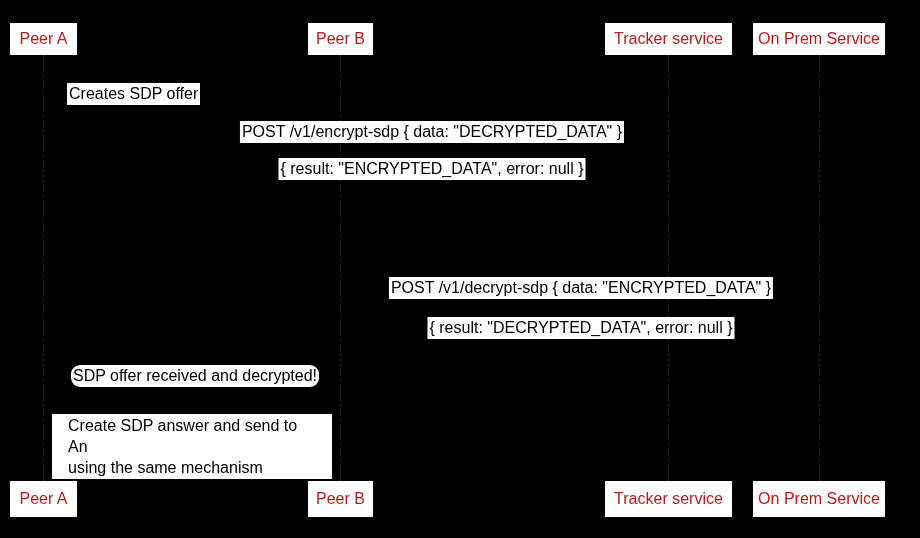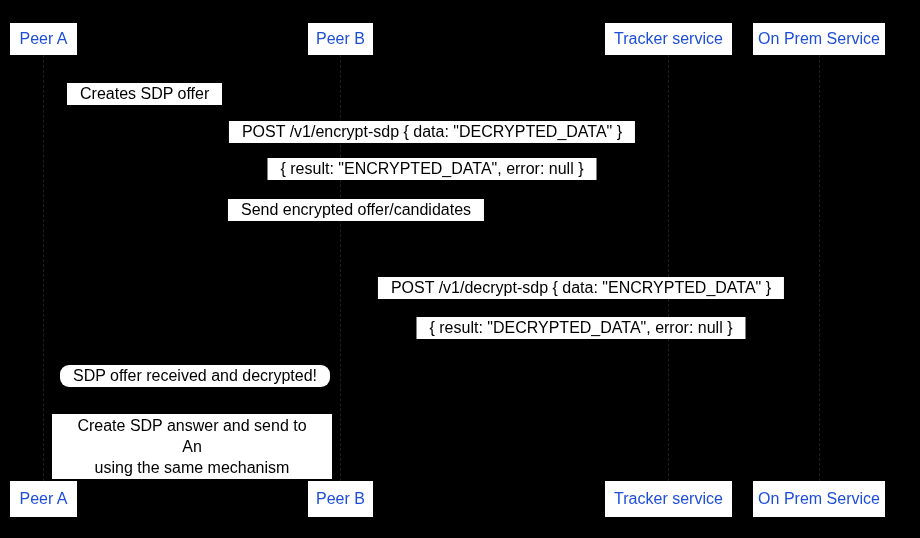--- a/index.html
+++ b/index.html
@@ -11,54 +11,53 @@
     position: relative;
     width: 920px;
     height: 538px;
     background: #000000;
     overflow: hidden;
     font-family: "Liberation Sans", sans-serif;
   }
   .actor-box {
     position: absolute;
     background: #ffffff;
-    color: #1d4ed8;
+    color: #b91c1c;
     display: flex;
     align-items: center;
     justify-content: center;
     font-size: 16px;
     white-space: nowrap;
     box-sizing: border-box;
   }
   .lifeline {
     position: absolute;
     width: 0;
     border-left: 1px dashed #1f1f1f;
   }
   .msg-label {
     position: absolute;
     background: #ffffff;
     color: #000000;
     font-size: 16px;
     line-height: 22px;
-    padding: 0 13px;
+    padding: 0 2px;
     white-space: nowrap;
   }
   .msg-label.centered {
     transform: translateX(-50%);
     text-align: right;
   }
   .note-block {
     position: absolute;
     background: #ffffff;
     color: #000000;
     font-size: 16px;
     line-height: 21px;
     padding: 1px 16px;
-    text-align: center;
     white-space: pre-line;
     transform: translateX(-50%);
   }
 </style>
 </head>
 <body>
 
 <div class="canvas">
 
   <div class="lifeline" style="left:43px; top:55px; height:426px;"></div>
@@ -67,21 +66,20 @@
   <div class="lifeline" style="left:819px; top:55px; height:426px;"></div>
 
   <div class="actor-box" style="left:10px;  top:23px; width:67px;  height:32px;">Peer A</div>
   <div class="actor-box" style="left:308px; top:23px; width:65px;  height:32px;">Peer B</div>
   <div class="actor-box" style="left:605px; top:23px; width:127px; height:32px;">Tracker service</div>
   <div class="actor-box" style="left:753px; top:23px; width:132px; height:32px;">On Prem Service</div>
 
   <div class="msg-label" style="left:67px;  top:83px;">Creates SDP offer</div>
   <div class="msg-label centered" style="left:432px; top:121px;">POST /v1/encrypt-sdp { data: "DECRYPTED_DATA" }</div>
   <div class="msg-label centered" style="left:432px; top:158px;">{ result: "ENCRYPTED_DATA", error: null }</div>
-  <div class="msg-label centered" style="left:356px; top:199px;">Send encrypted offer/candidates</div>
   <div class="msg-label centered" style="left:581px; top:277px;">POST /v1/decrypt-sdp { data: "ENCRYPTED_DATA" }</div>
   <div class="msg-label centered" style="left:581px; top:317px;">{ result: "DECRYPTED_DATA", error: null }</div>
   <div class="msg-label centered" style="left:195px; top:365px;border-radius:9px;">SDP offer received and decrypted!</div>
   <div class="note-block" style="left:192px; top:414px; width:248px;">Create SDP answer and send to An
 using the same mechanism</div>
 
   <div class="actor-box" style="left:10px;  top:481px; width:67px;  height:36px;">Peer A</div>
   <div class="actor-box" style="left:308px; top:481px; width:65px;  height:36px;">Peer B</div>
   <div class="actor-box" style="left:605px; top:481px; width:127px; height:36px;">Tracker service</div>
   <div class="actor-box" style="left:753px; top:481px; width:132px; height:36px;">On Prem Service</div>

